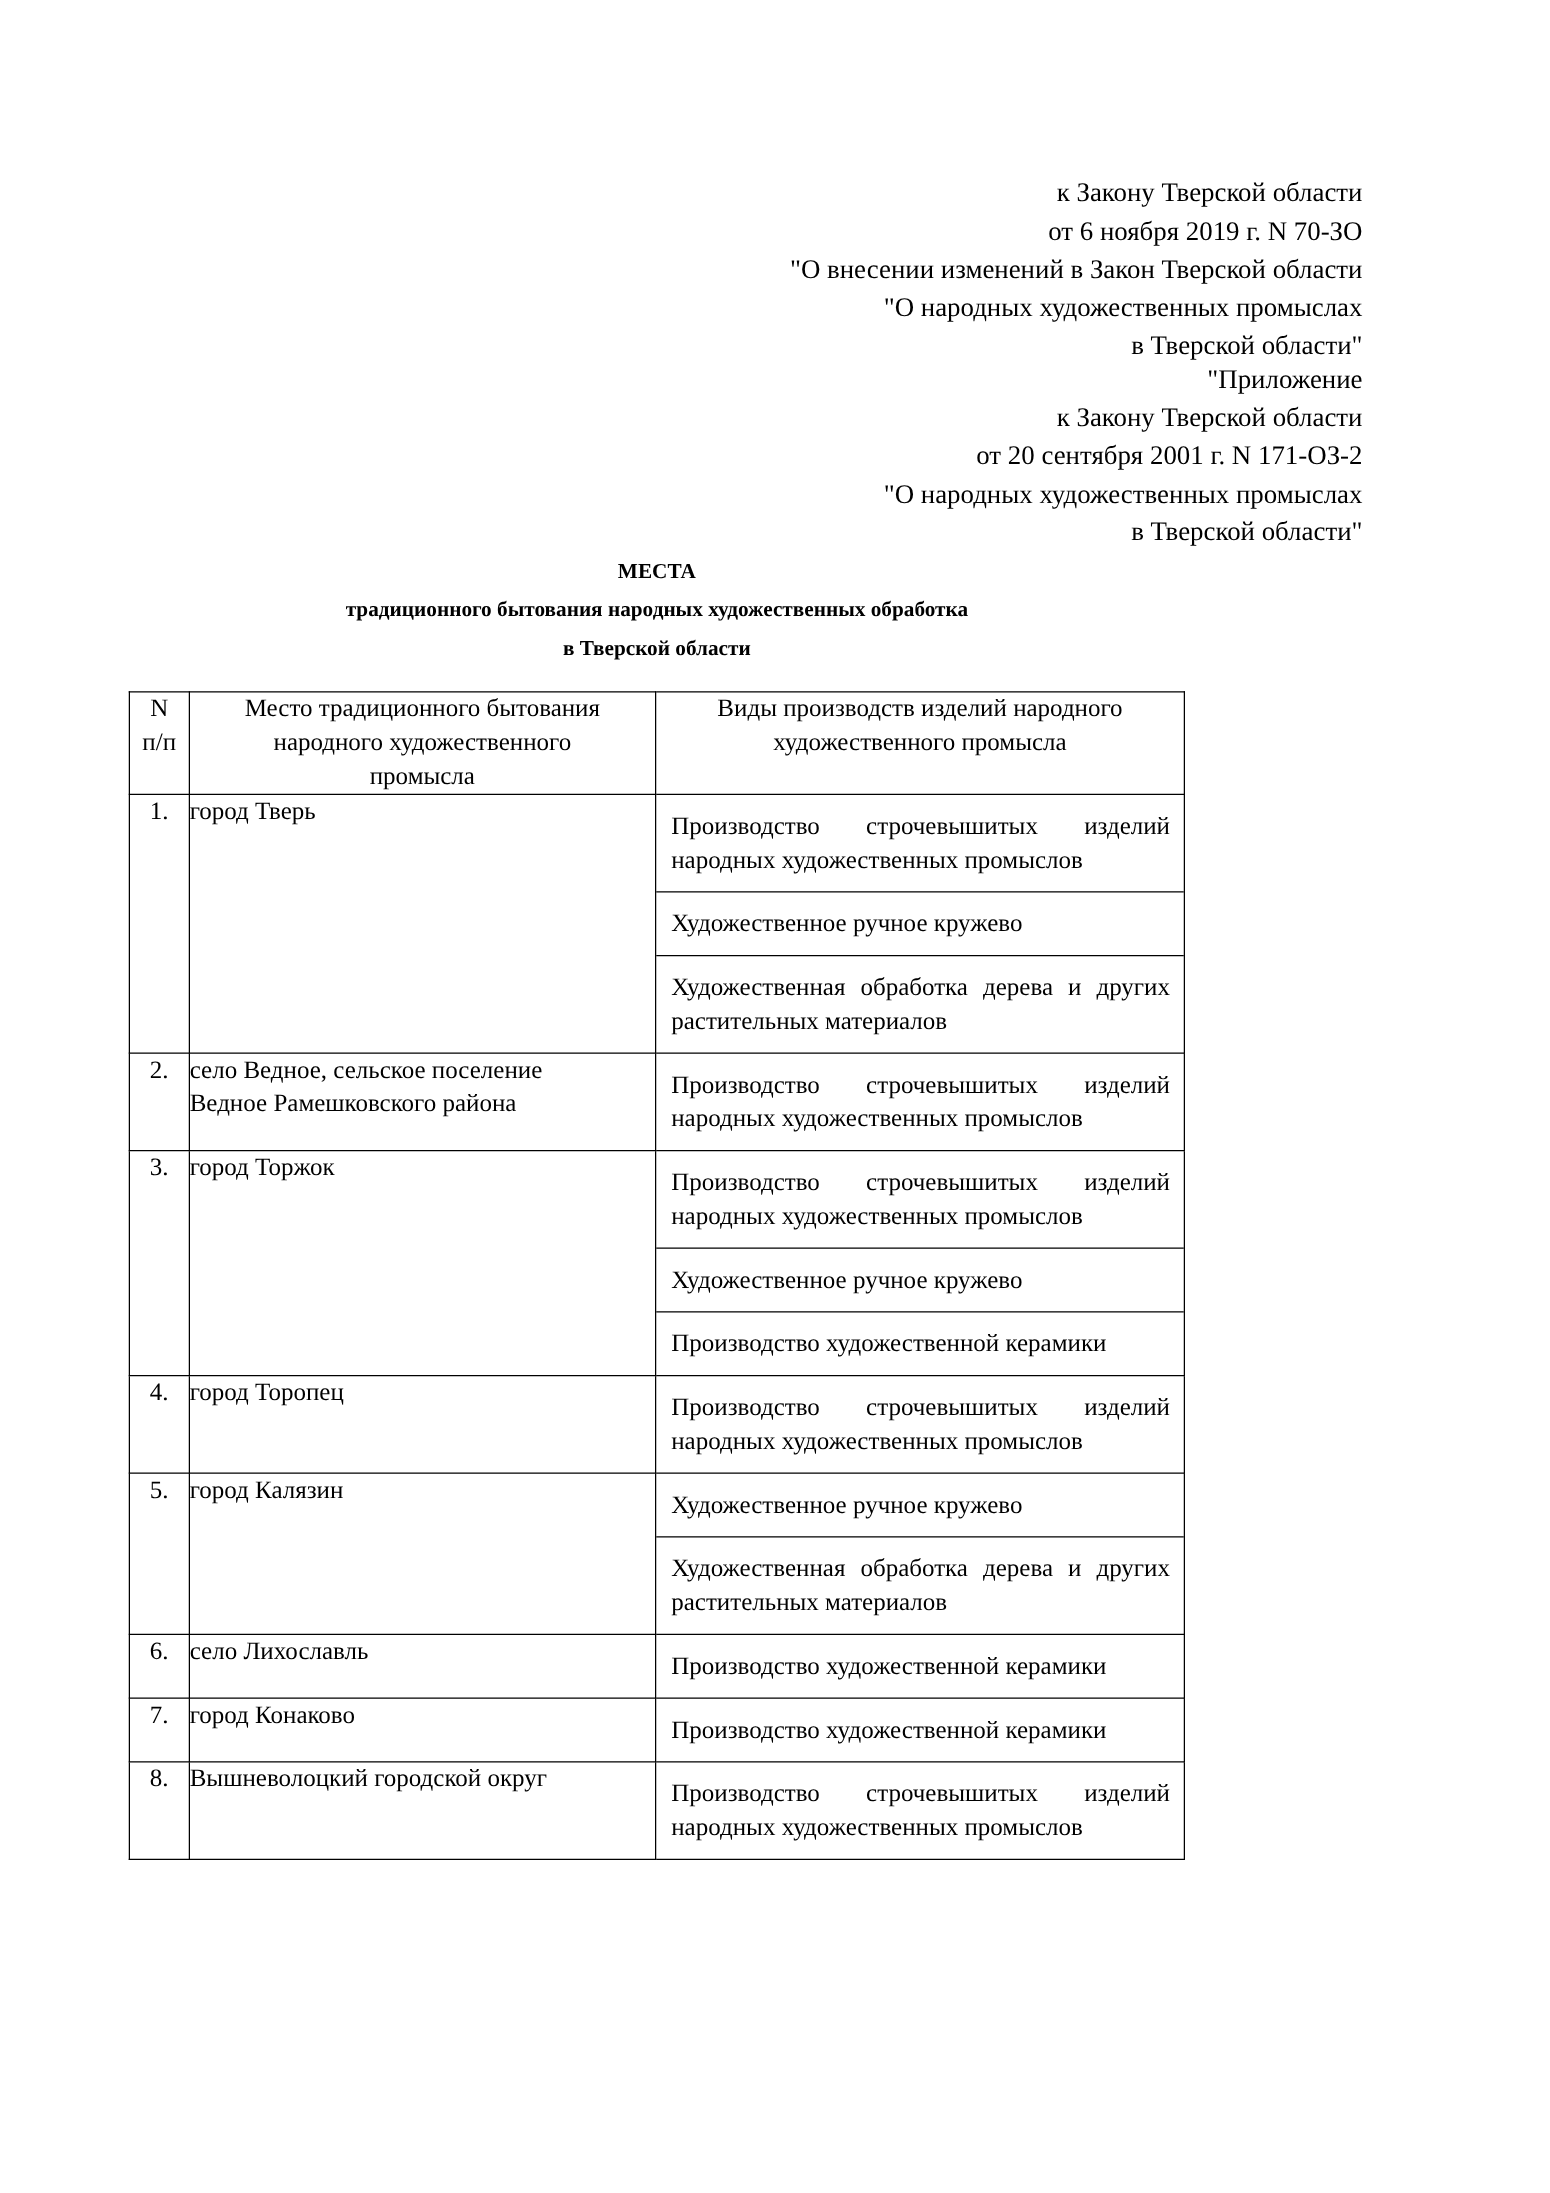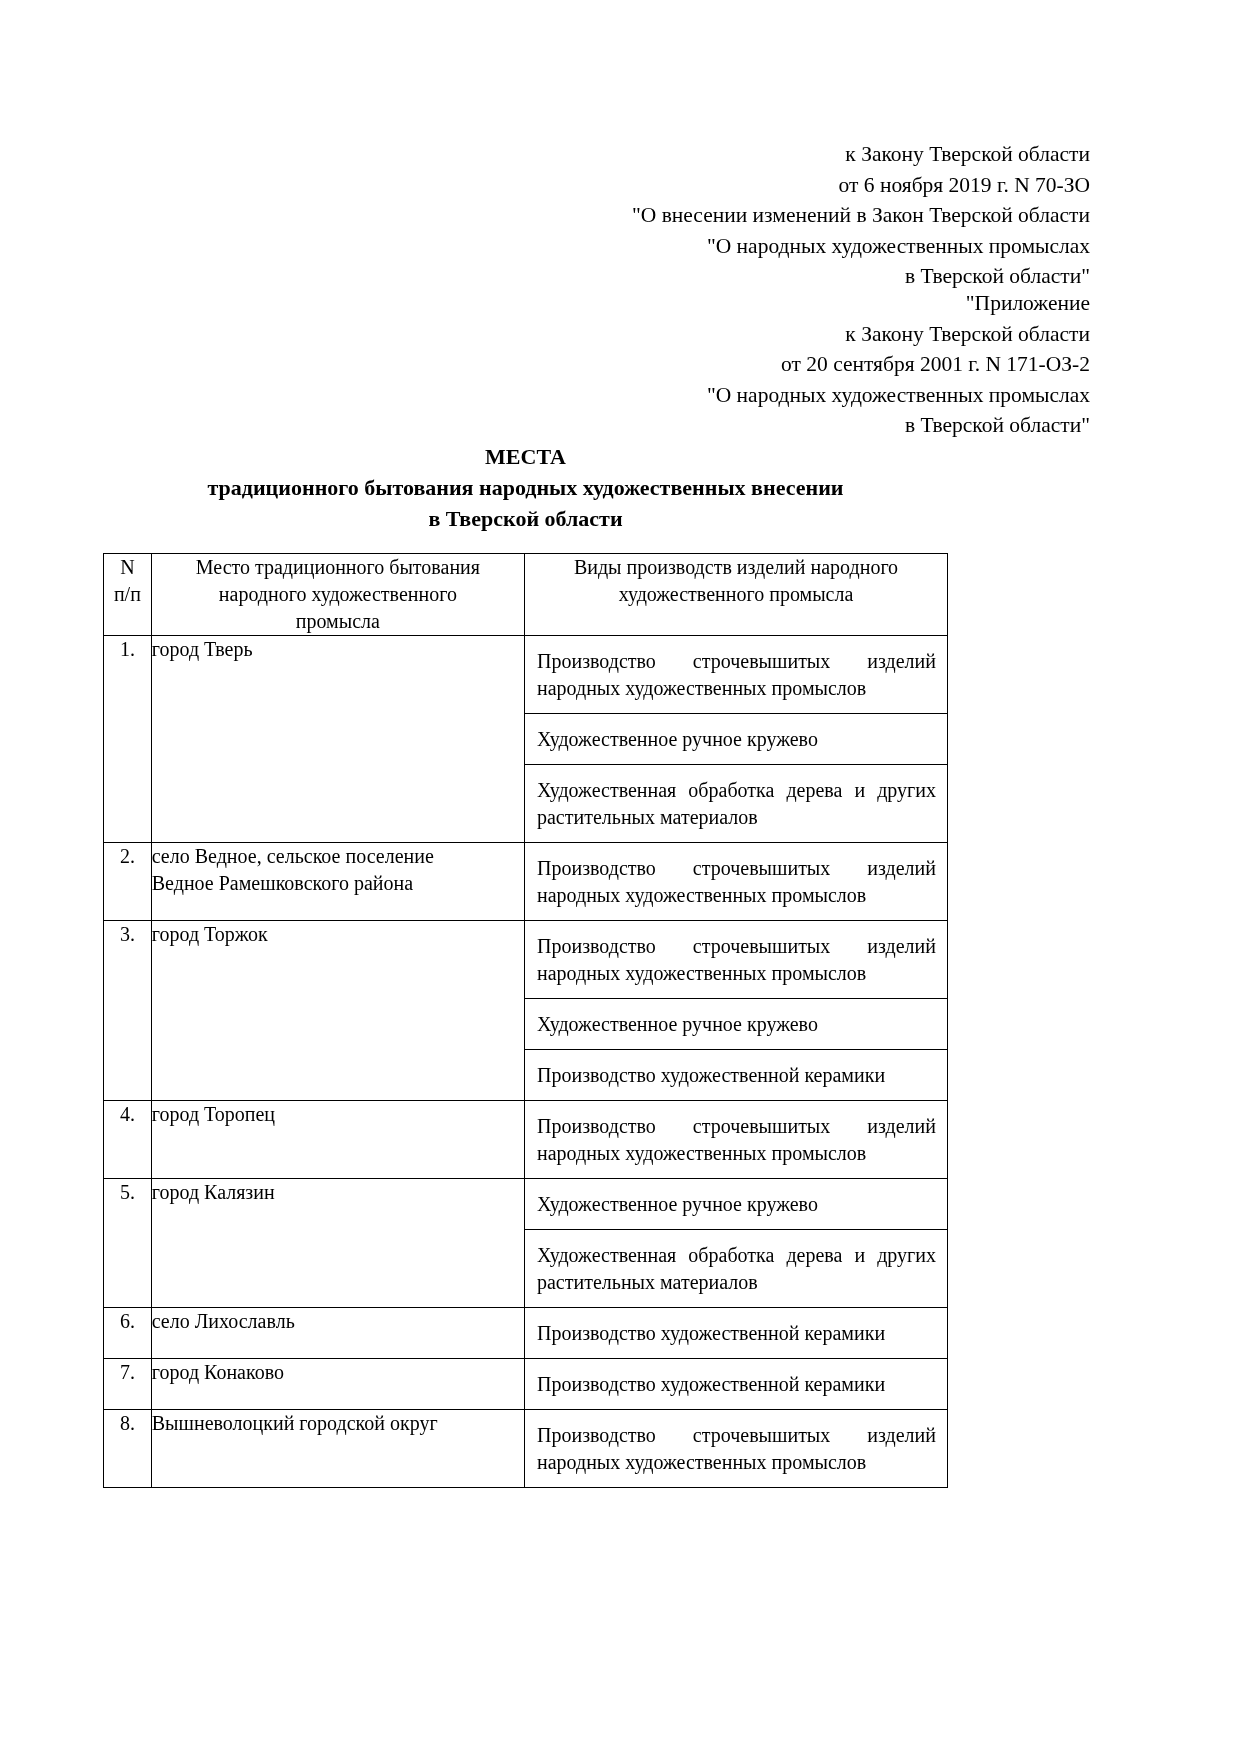--- a/index.html
+++ b/index.html
@@ -37,21 +37,21 @@
   .ref-line { display: block; }
 
   
   .title-wrap {
     position: absolute;
     left: 103px;
     top: 441px;
     width: 845px;
     text-align: center;
     font-weight: bold;
-    font-size: 22px;
+    font-size: 17px;
     line-height: 31px;
   }
   .title-line { display: block; }
 
   
   .tbl {
     position: absolute;
     left: 103px;
     top: 553px;
     width: 845px;
@@ -119,21 +119,21 @@
   <div class="ref-block" id="ref-appendix">
       <span class="ref-line">"Приложение</span>
       <span class="ref-line">к Закону Тверской области</span>
       <span class="ref-line">от 20 сентября 2001 г. N 171-ОЗ-2</span>
       <span class="ref-line">"О народных художественных промыслах</span>
       <span class="ref-line">в Тверской области"</span>
     </div>
 
   <div class="title-wrap">
       <span class="title-line">МЕСТА</span>
-      <span class="title-line">традиционного бытования народных художественных внесении</span>
+      <span class="title-line">традиционного бытования народных художественных обработка</span>
       <span class="title-line">в Тверской области</span>
     </div>
 
   <table class="tbl">
     <thead>
       <tr>
         <th class="c-num hdr-cell" id="th-num">
             <span class="hl">N</span>
             <span class="hl">п/п</span>
           </th>

